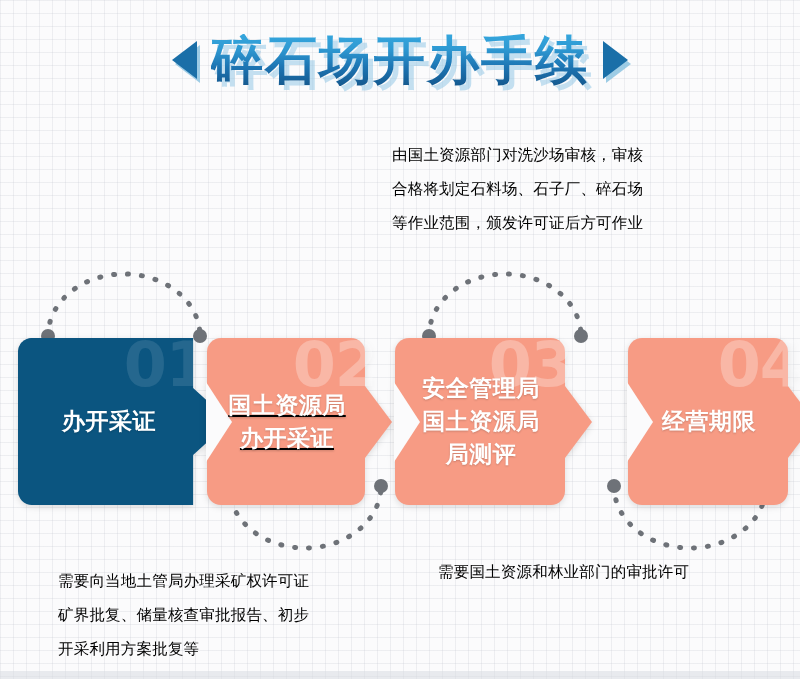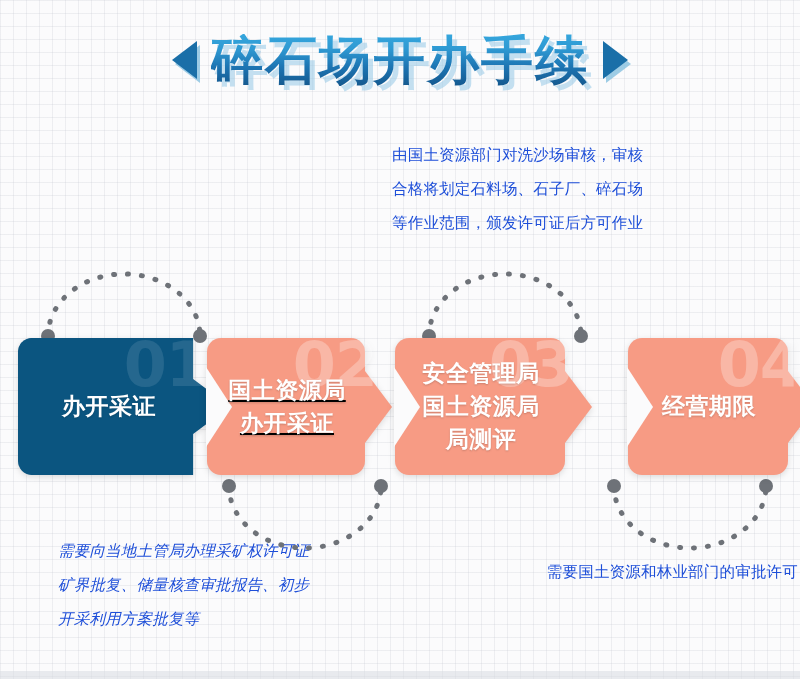--- a/index.html
+++ b/index.html
@@ -83,44 +83,44 @@
     color: rgba(150,200,230,0.55);
     white-space: nowrap;
     z-index: 0;
     pointer-events: none;
   }
   .title-row .title-text { z-index: 2; }
 
   
   .desc {
     position: absolute;
-    color: #1d4ed8;
+    color: #000000;
     font-size: 15.5px;
     line-height: 34px;
     font-family: "DejaVu Sans", "Liberation Sans", sans-serif;
     letter-spacing: 0.2px;
     white-space: pre-line;
   }
   #desc-1 { left: 14px;  top: 168px; width: 370px; }
   #desc-3 { left: 392px; top: 138px; width: 400px; }
-  #desc-2 { left: 58px;  top: 534px; width: 360px; font-style: italic; }
-  #desc-4 { left: 438px; top: 555px; width: 360px; text-align: right; }
+  #desc-2 { left: 58px;  top: 564px; width: 360px; }
+  #desc-4 { left: 438px; top: 555px; width: 360px; }
 
   
   .steps {
     position: absolute;
     left: 0;
     top: 338px;
     width: 800px;
     height: 140px;
   }
   .step {
     position: absolute;
     top: 0;
-    height: 137px;
+    height: 167px;
     display: flex;
     align-items: center;
     justify-content: center;
     filter: drop-shadow(0 2px 3px rgba(0,0,0,0.13));
   }
   .step-shape {
     position: absolute;
     inset: 0;
     border-radius: 14px;
   }

